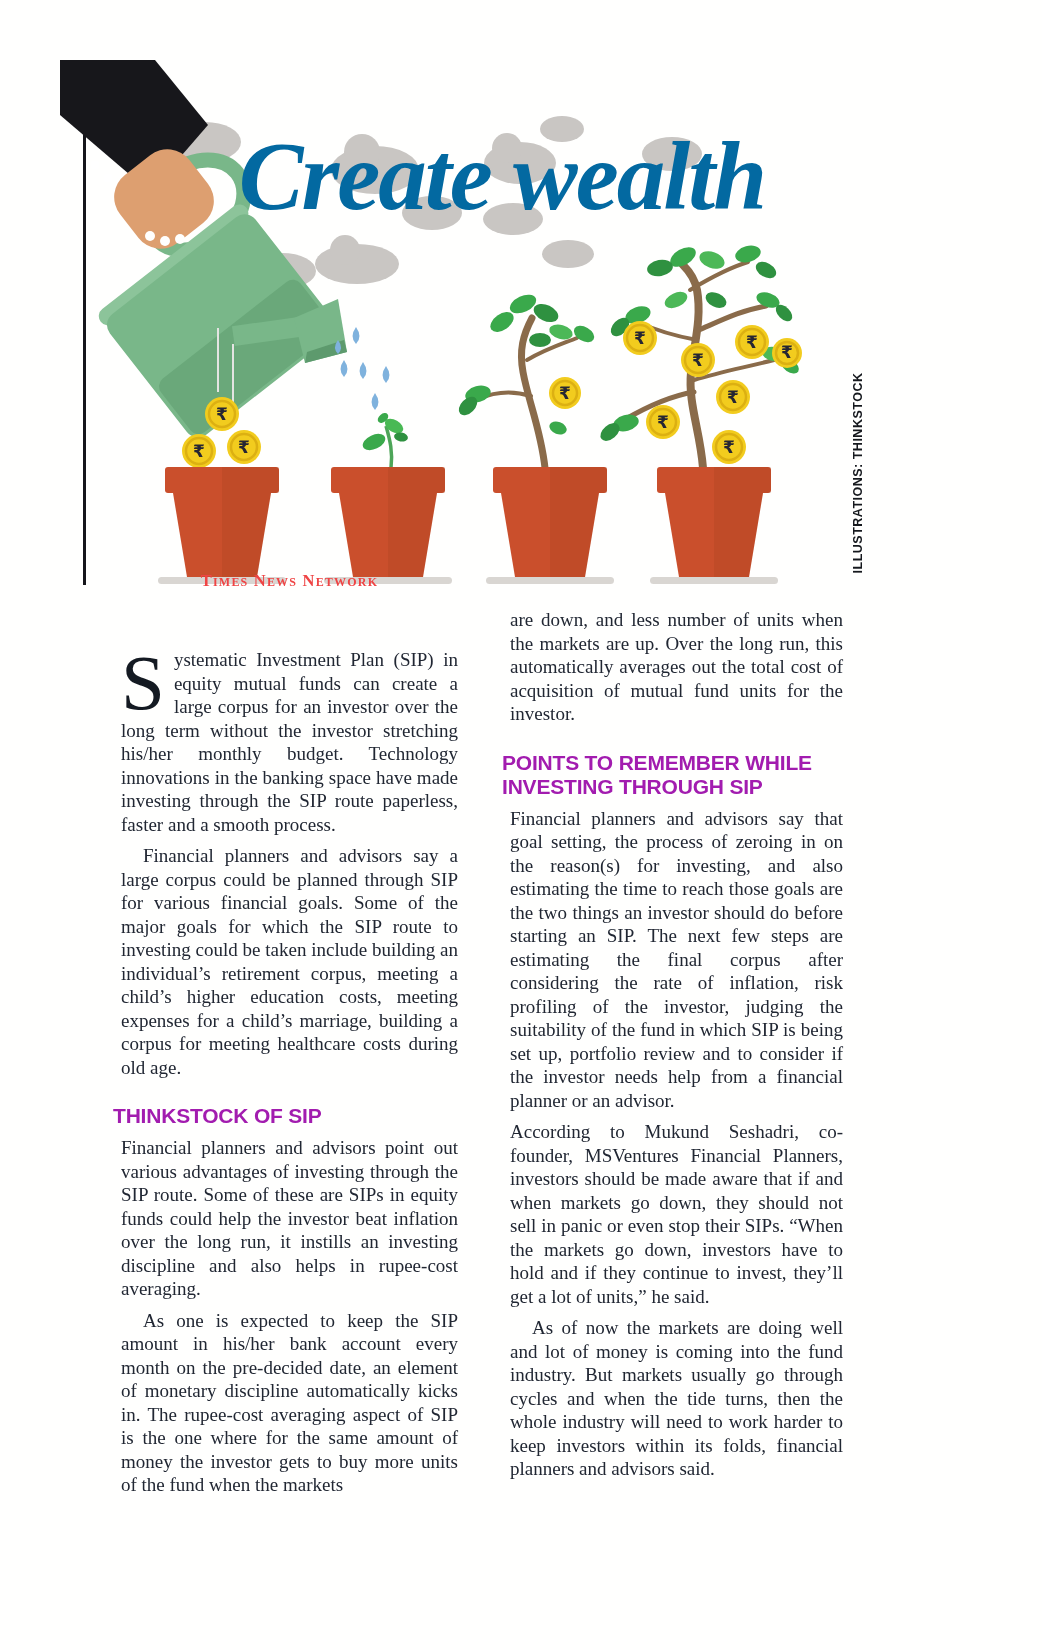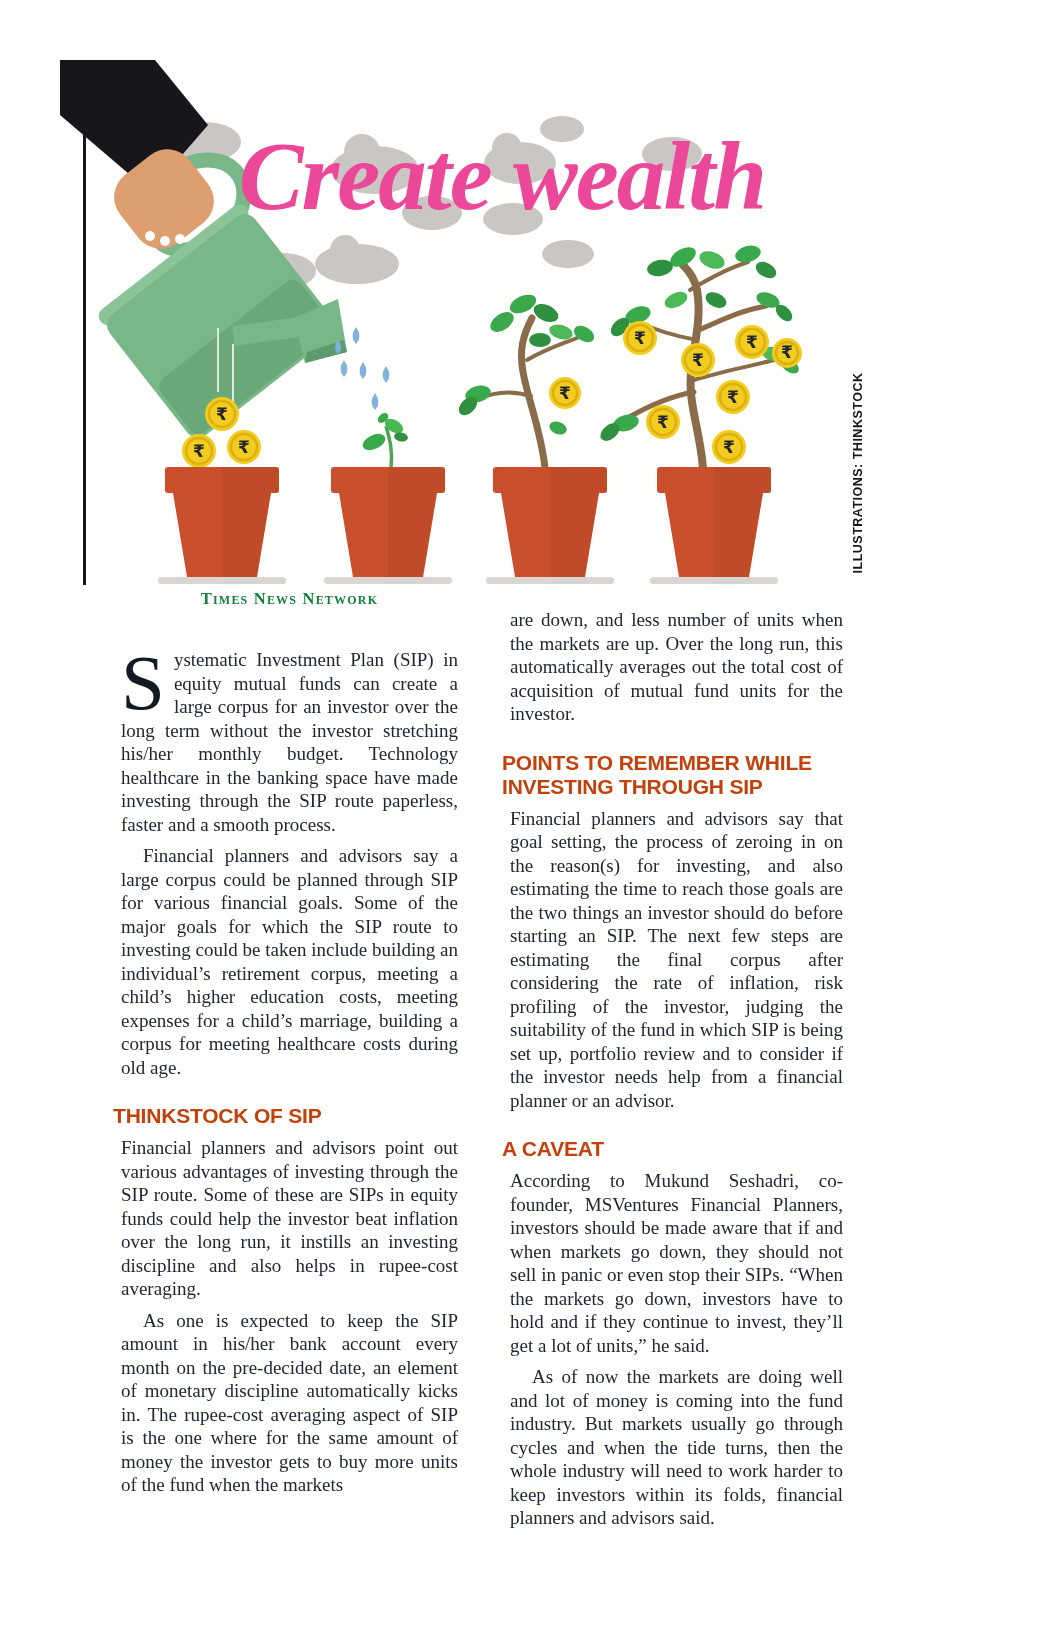--- a/index.html
+++ b/index.html
@@ -1,34 +1,34 @@
 <!DOCTYPE html>
 <html lang="en"><head>
 <meta charset="utf-8">
 <style>
   html,body{margin:0;padding:0;background:#e8e8e8;}
   .page{position:relative;width:1042px;height:1650px;background:#fffffe;overflow:hidden;
         font-family:"Liberation Serif",serif;color:#212733;}
   .illo{position:absolute;left:0;top:0;width:1042px;height:620px;}
   .headline{position:absolute;left:140px;top:62px;width:724px;text-align:center;
-        font:italic 700 97px/1.04 "Liberation Serif",serif;color:#ec4899;letter-spacing:-2px;}
+        font:italic 700 97px/1.04 "Liberation Serif",serif;color:#0369a1;letter-spacing:-2px;}
   .credit{position:absolute;left:752px;top:466px;width:212px;text-align:center;
         transform:rotate(-90deg);font:700 12.5px "Liberation Sans",sans-serif;
         letter-spacing:.5px;color:#15181d;white-space:nowrap;}
-  .byline{position:absolute;left:113px;top:589px;width:353px;text-align:center;
+  .byline{position:absolute;left:113px;top:571px;width:353px;text-align:center;
         font:700 16.5px "Liberation Serif",serif;font-variant:small-caps;
-        letter-spacing:1.2px;color:#15803d;}
+        letter-spacing:1.2px;color:#ef4444;}
   .col{position:absolute;font-size:19px;line-height:23.5px;text-align:justify;
         hyphens:auto;-webkit-hyphens:auto;color:#212733;}
   .col-left{left:113px;top:640px;width:353px;}
   .col-right{left:502px;top:600px;width:349px;}
   .col p{margin:8px;text-indent:22px;}
   .col p.no-indent{text-indent:0;}
   .section-heading{margin:25px 0 5px;font:700 21px/24px "Liberation Sans",sans-serif;
-        color:#c2410c;letter-spacing:-0.2px;text-align:left;}
+        color:#a21caf;letter-spacing:-0.2px;text-align:left;}
   .dropcap{float:left;font-size:79px;line-height:60px;padding:5px 9px 0 0;color:#141a22;}
   .coin-txt{font:700 17px "DejaVu Sans",sans-serif;}
 </style>
 </head>
 <body>
 
 <div class="page">
 
   <svg class="illo" viewBox="0 0 1042 620">
 
@@ -225,29 +225,28 @@
     </g>
   </svg>
 
   <h1 class="headline"><span>Create wealth</span><br></h1>
 
   <div class="credit">ILLUSTRATIONS: THINKSTOCK</div>
 
   <div class="byline">Times News Network</div>
 
   <div class="col col-left">
-    <p class="no-indent"><span class="dropcap">S</span><span>ystematic Investment Plan (SIP) in equity mutual funds can create a large corpus for an investor over the long term without the investor stretching his/her monthly budget. Technology healthcare in the banking space have made investing through the SIP route paperless, faster and a smooth process.</span></p>
+    <p class="no-indent"><span class="dropcap">S</span><span>ystematic Investment Plan (SIP) in equity mutual funds can create a large corpus for an investor over the long term without the investor stretching his/her monthly budget. Technology innovations in the banking space have made investing through the SIP route paperless, faster and a smooth process.</span></p>
     <p>Financial planners and advisors say a large corpus could be planned through SIP for various financial goals. Some of the major goals for which the SIP route to investing could be taken include building an individual’s retirement corpus, meeting a child’s higher education costs, meeting expenses for a child’s marriage, building a corpus for meeting healthcare costs during old age.</p>
     <h2 class="section-heading">THINKSTOCK OF SIP</h2>
     <p class="no-indent">Financial planners and advisors point out various advantages of investing through the SIP route. Some of these are SIPs in equity funds could help the investor beat inflation over the long run, it instills an investing discipline and also helps in rupee-cost averaging.</p>
     <p>As one is expected to keep the SIP amount in his/her bank account every month on the pre-decided date, an element of monetary discipline automatically kicks in. The rupee-cost averaging aspect of SIP is the one where for the same amount of money the investor gets to buy more units of the fund when the markets</p>
   </div>
 
   <div class="col col-right">
     <p class="no-indent">are down, and less number of units when the markets are up. Over the long run, this automatically averages out the total cost of acquisition of mutual fund units for the investor.</p>
     <h2 class="section-heading">POINTS TO REMEMBER WHILE INVESTING THROUGH SIP</h2>
     <p class="no-indent">Financial planners and advisors say that goal setting, the process of zeroing in on the reason(s) for investing, and also estimating the time to reach those goals are the two things an investor should do before starting an SIP. The next few steps are estimating the final corpus after considering the rate of inflation, risk profiling of the investor, judging the suitability of the fund in which SIP is being set up, portfolio review and to consider if the investor needs help from a financial planner or an advisor.</p>
-    <h2 class="section-heading">A CAVEAT</h2>
     <p class="no-indent">According to Mukund Seshadri, co-founder, MSVentures Financial Planners, investors should be made aware that if and when markets go down, they should not sell in panic or even stop their SIPs. “When the markets go down, investors have to hold and if they continue to invest, they’ll get a lot of units,” he said.</p>
     <p>As of now the markets are doing well and lot of money is coming into the fund industry. But markets usually go through cycles and when the tide turns, then the whole industry will need to work harder to keep investors within its folds, financial planners and advisors said.</p>
   </div>
 
 </div>
 
 </body></html>

